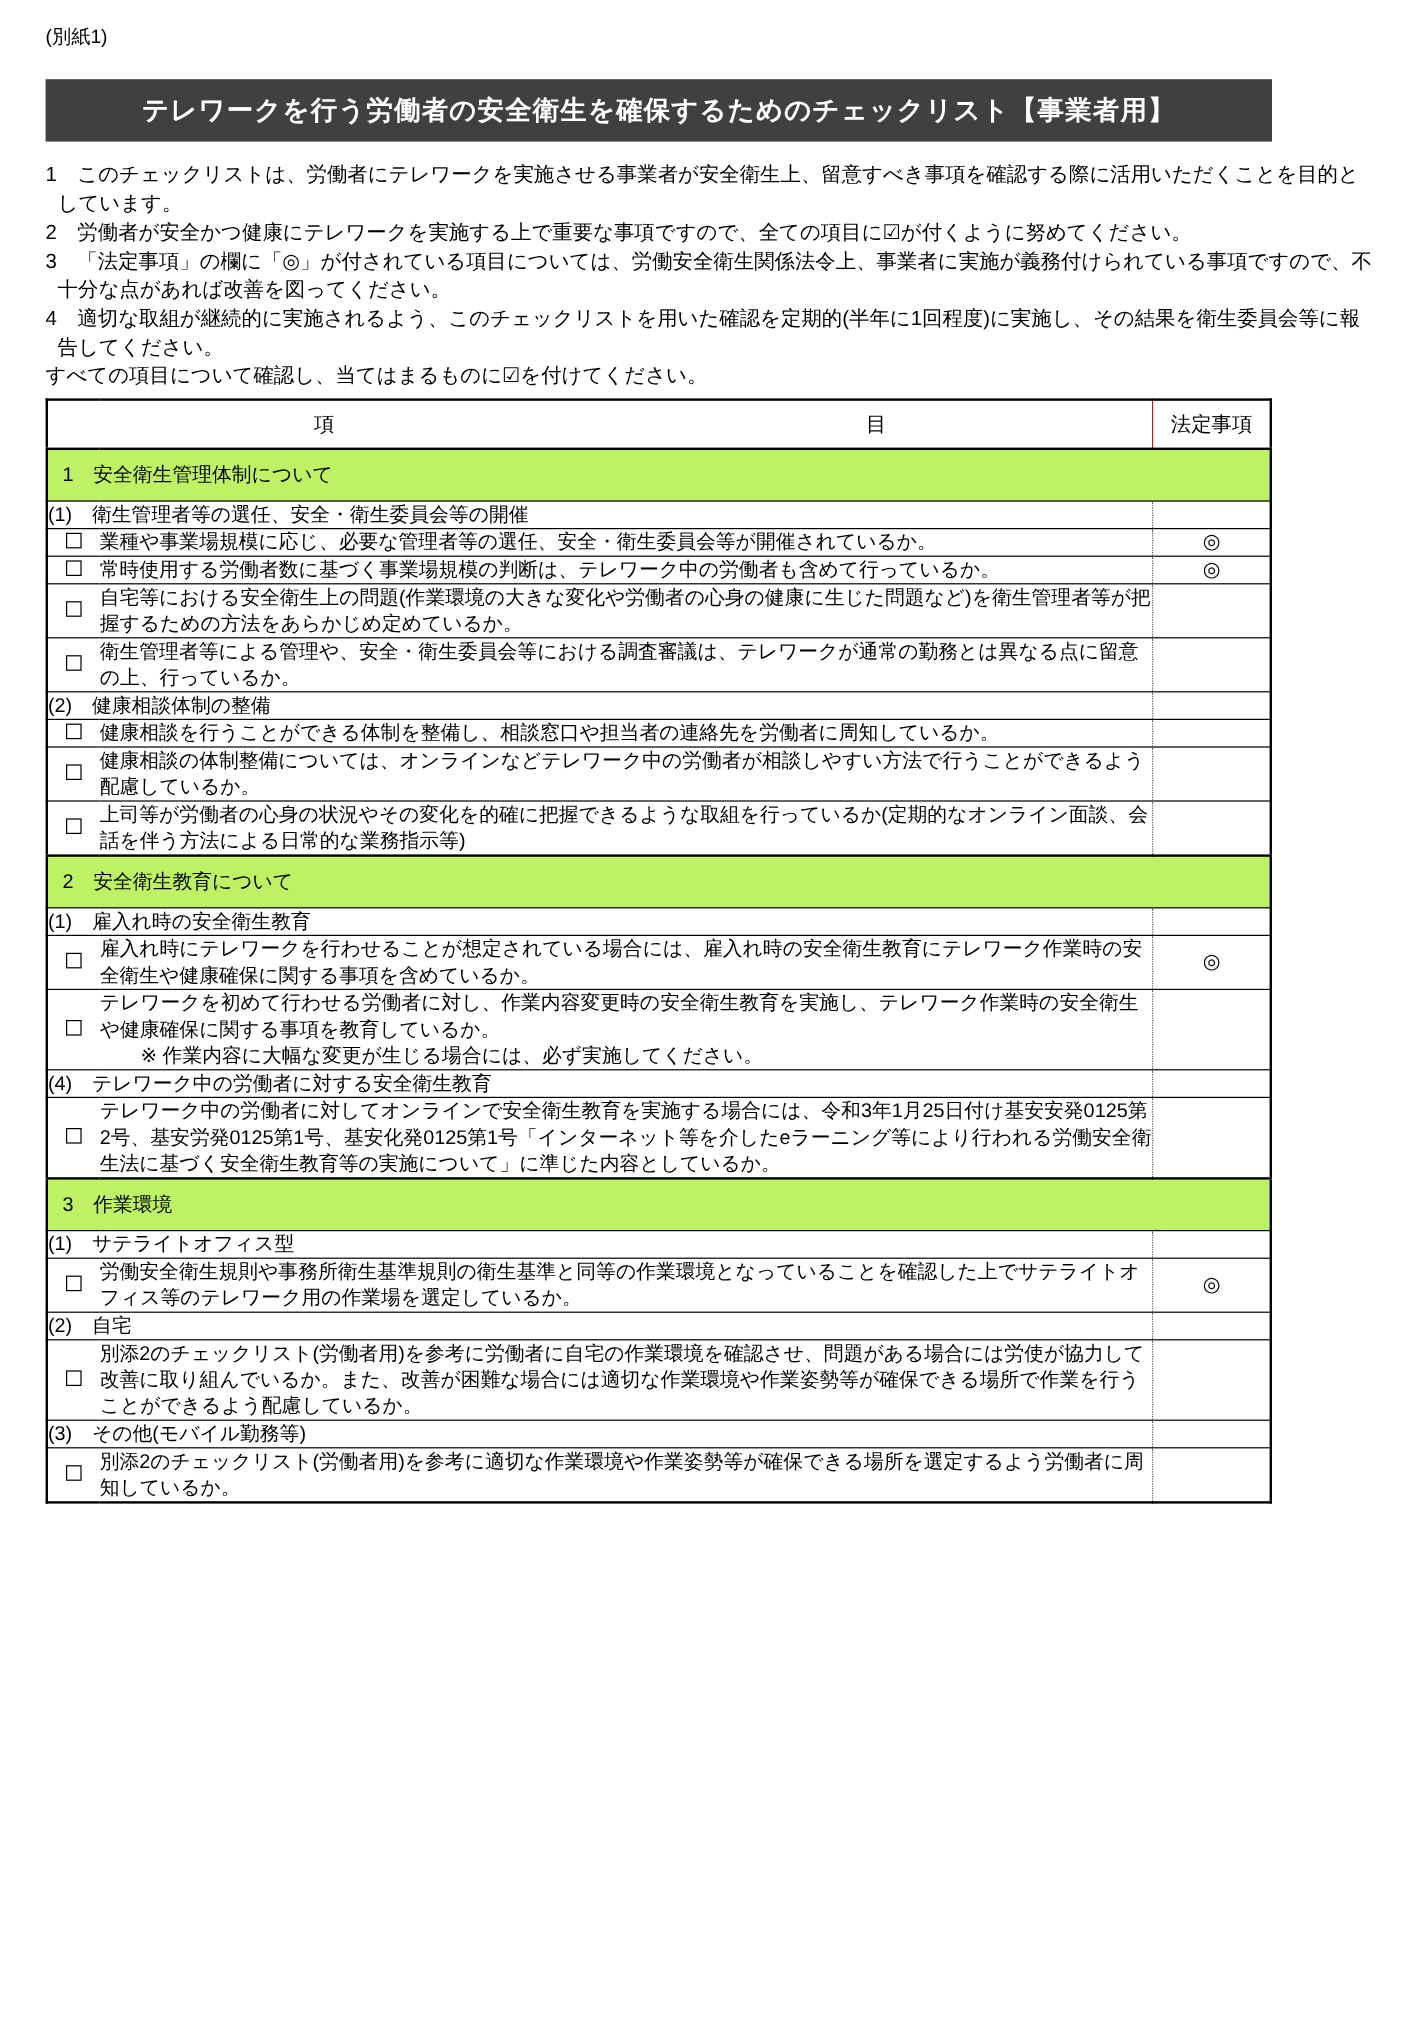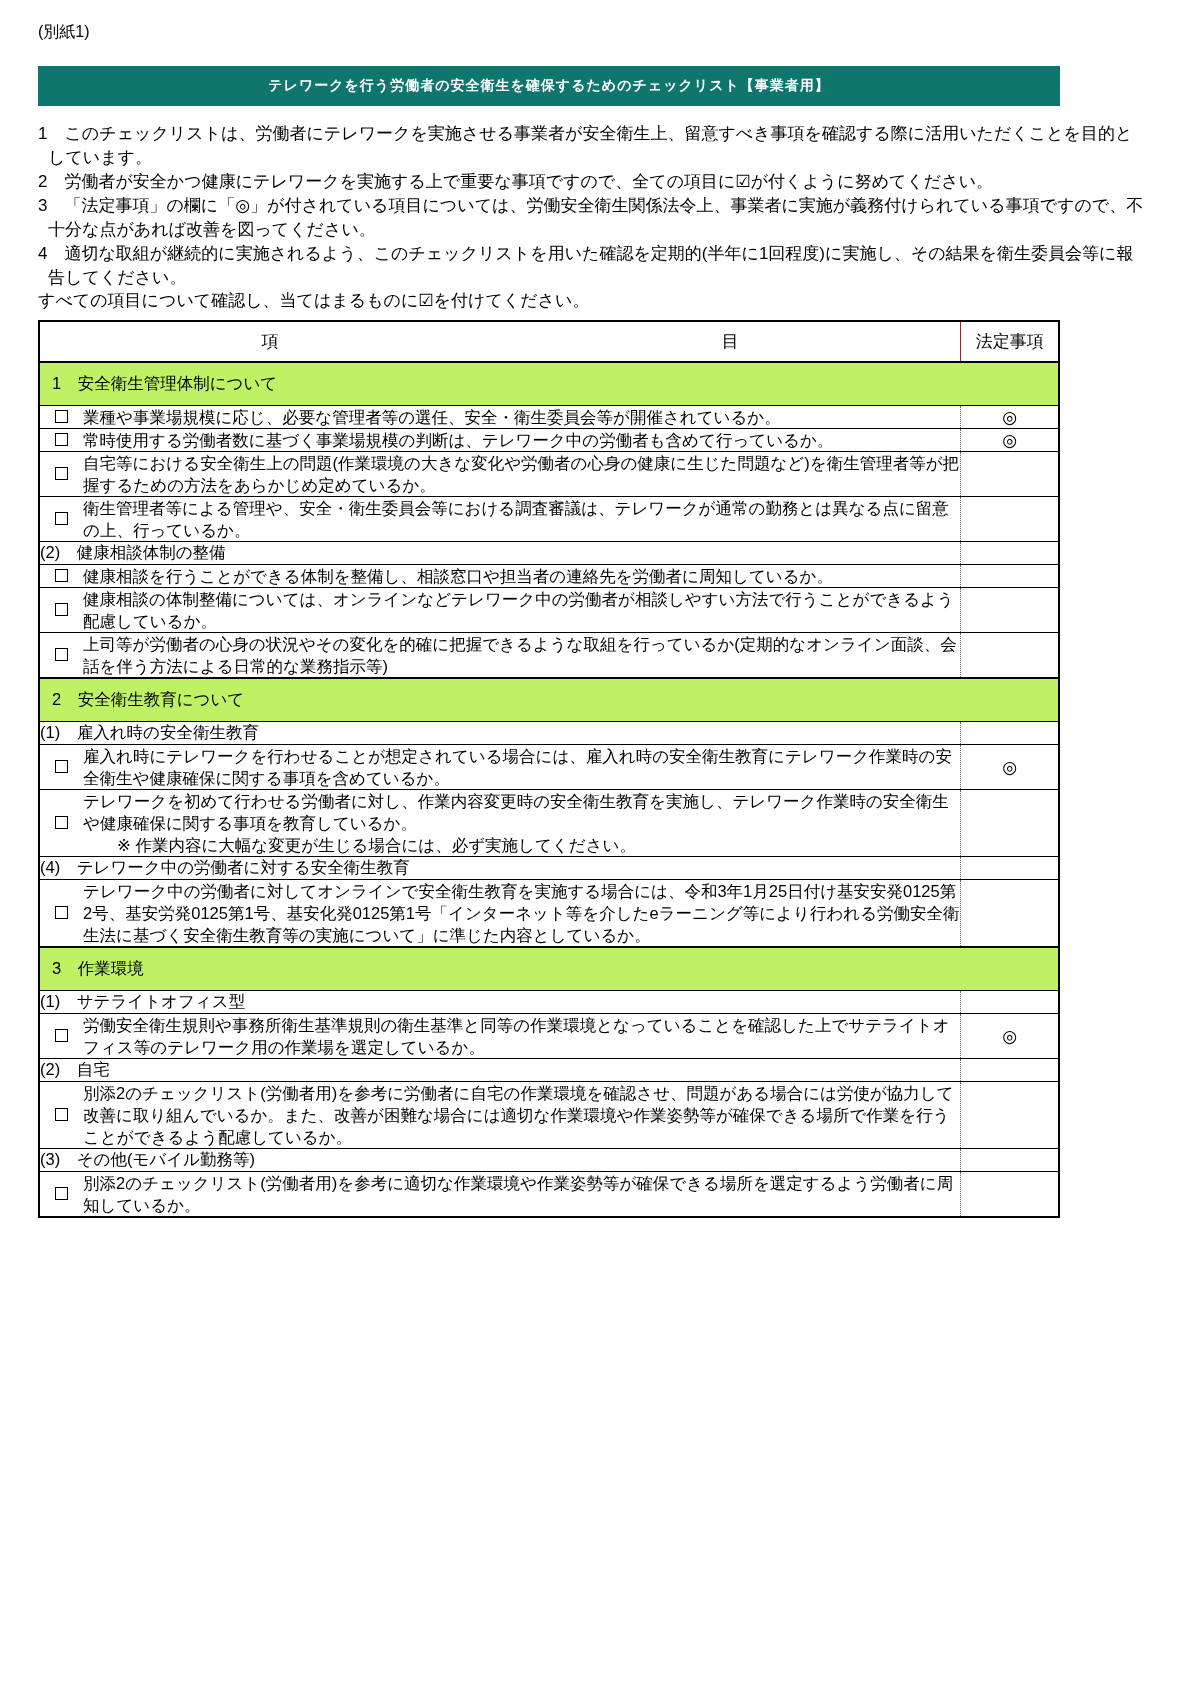--- a/index.html
+++ b/index.html
@@ -11,23 +11,23 @@
     color: #000;
     font-family: "Liberation Sans", "DejaVu Sans", sans-serif;
   }
   .page { padding: 22px 30px 40px 38px; }
 
   .attachment-label { font-size: 16px; line-height: 20px; }
 
   .title-bar {
     width: 1022px;
     margin-top: 24px;
-    background: #0f766e;
+    background: #404040;
     color: #ffffff;
-    font-size: 14px;
+    font-size: 22px;
     font-weight: bold;
     text-align: center;
     padding: 11px 0;
     letter-spacing: 1px;
   }
 
   .intro { margin-top: 16px; width: 1108px; font-size: 17px; line-height: 24px; }
   .intro-item { padding-left: 10px; text-indent: -10px; }
 
   .instruction { font-size: 17px; line-height: 22px; }
@@ -106,20 +106,24 @@
             <span>目</span>
           </div>
         </th>
         <th class="header-legal-cell">法定事項</th>
       </tr>
     </thead>
     <tbody>
         <tr class="row-section">
           <td colspan="3">1　安全衛生管理体制について</td>
         </tr>
+        <tr class="row-subsection">
+          <td colspan="2" class="subsection-cell">(1)　衛生管理者等の選任、安全・衛生委員会等の開催</td>
+          <td class="legal-cell"></td>
+        </tr>
         <tr class="row-check">
           <td class="cb-cell"><span class="checkbox"></span></td>
           <td class="text-cell">業種や事業場規模に応じ、必要な管理者等の選任、安全・衛生委員会等が開催されているか。</td>
           <td class="legal-cell">◎</td>
         </tr>
         <tr class="row-check">
           <td class="cb-cell"><span class="checkbox"></span></td>
           <td class="text-cell">常時使用する労働者数に基づく事業場規模の判断は、テレワーク中の労働者も含めて行っているか。</td>
           <td class="legal-cell">◎</td>
         </tr>

